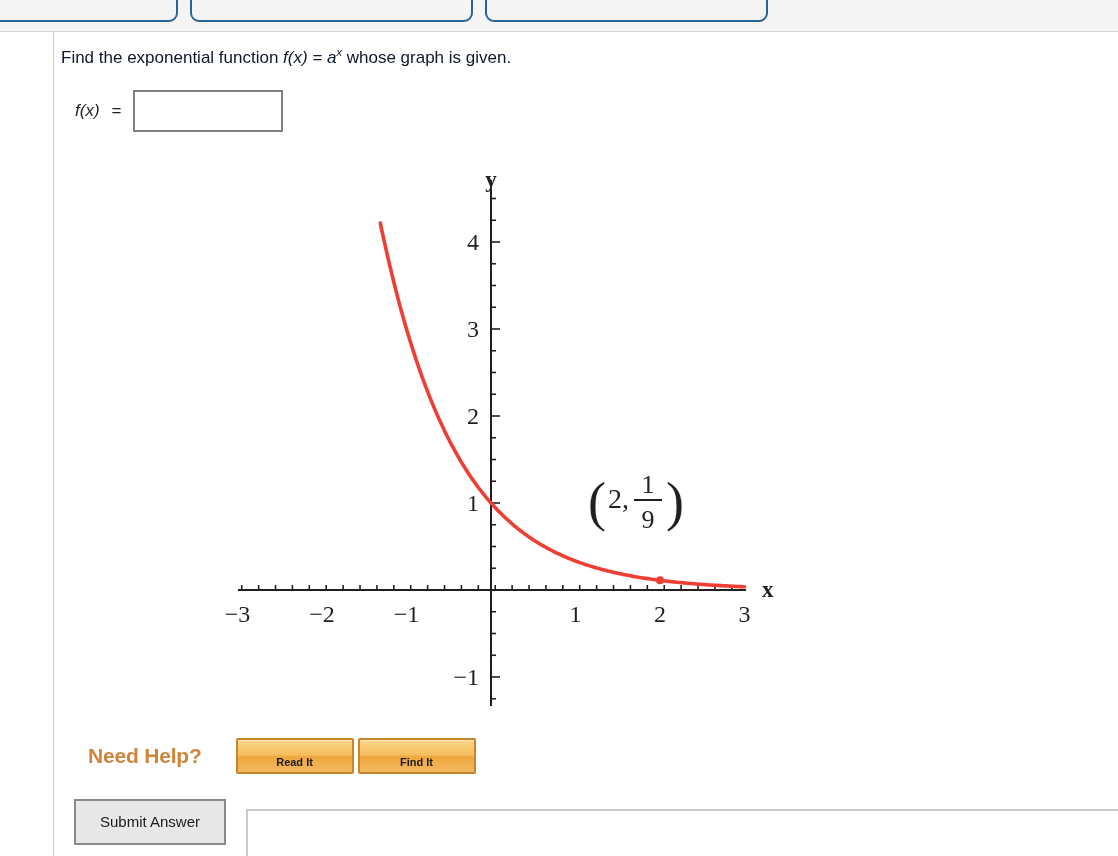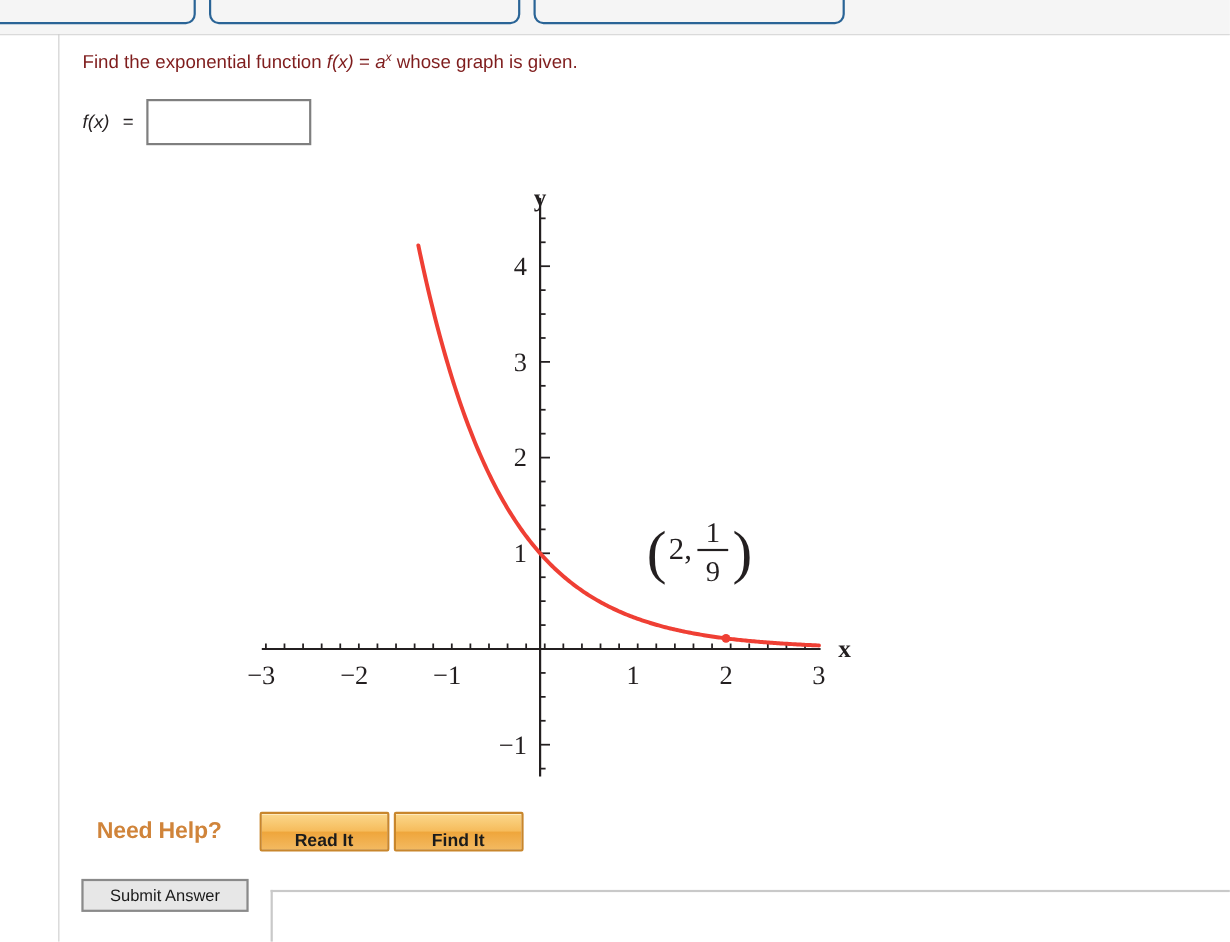--- a/index.html
+++ b/index.html
@@ -41,23 +41,23 @@
   
   #content-rule {
     position: absolute;
     left: 53px; top: 31px;
     width: 1px; height: 825px;
     background: #cccccc;
   }
 
   #question-text {
     position: absolute;
-    left: 75px; top: 46px;
+    left: 61px; top: 46px;
     font-size: 17px;
-    color: #7f1d1d;
+    color: #0f172a;
     white-space: nowrap;
   }
   #question-text .mathvar {
     font-style: italic;
   }
   #question-text sup {
     font-style: italic;
     font-size: 11px;
     vertical-align: super;
   }
@@ -113,34 +113,34 @@
     letter-spacing: -0.2px;
   }
   .help-btn {
     height: 27px;
     min-width: 118px;
     border: 2px solid #c8862c;
     border-radius: 2px;
     background: linear-gradient(to bottom, #fbd78b 0%, #f6bc5c 48%, #efa63c 52%, #f3b960 100%);
     box-shadow: inset 0 1px 0 #fde9bd;
     font-family: "Liberation Sans", sans-serif;
-    font-size: 16px;
+    font-size: 11px;
     font-weight: bold;
     color: #1b1b1b;
     cursor: pointer;
     padding: 16px 12px;
     text-align: center;
   }
   #read-it-button { margin-left: 30px; }
 
   
   #submit-button {
     position: absolute;
     left: 74px; top: 799px;
-    width: 152px; height: 30px;
+    width: 152px; height: 46px;
     border: 2px solid #8a8a8a;
     background: #e7e7e7;
     font-family: "Liberation Sans", sans-serif;
     font-size: 15px;
     color: #1b1b1b;
     cursor: pointer;
     text-align: center;
     line-height: 26px;
     box-sizing: border-box;
   }

